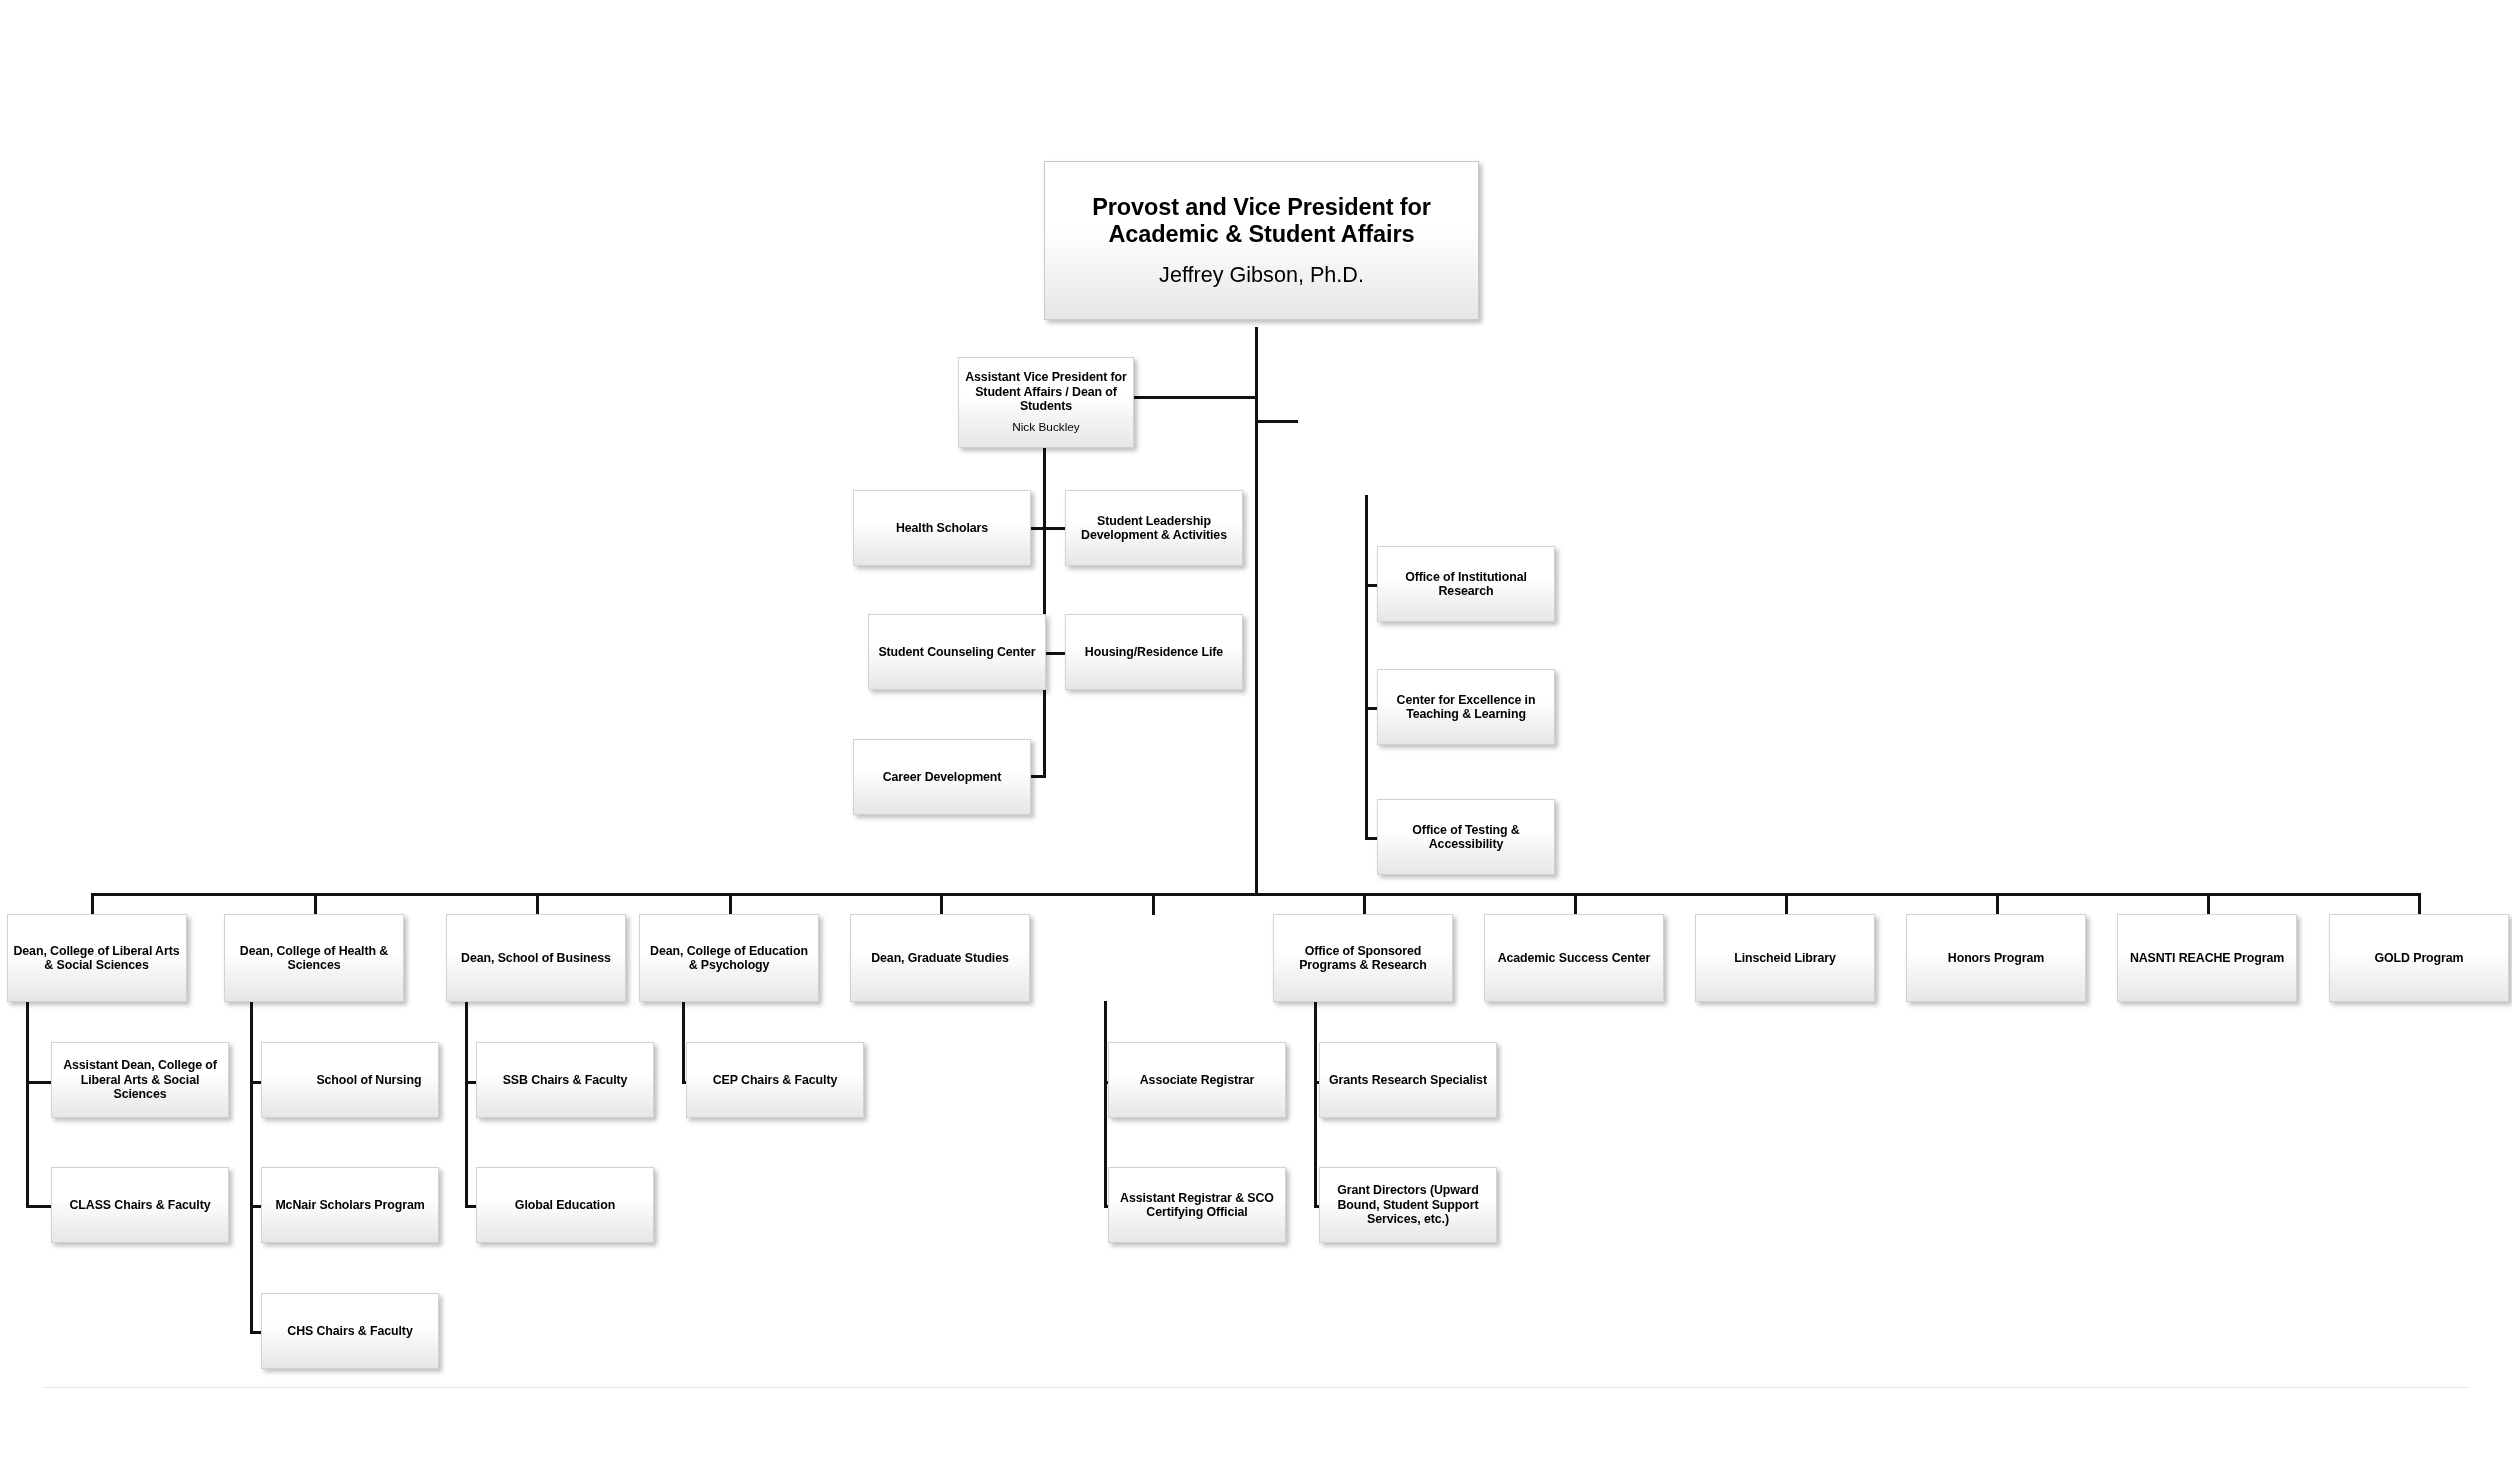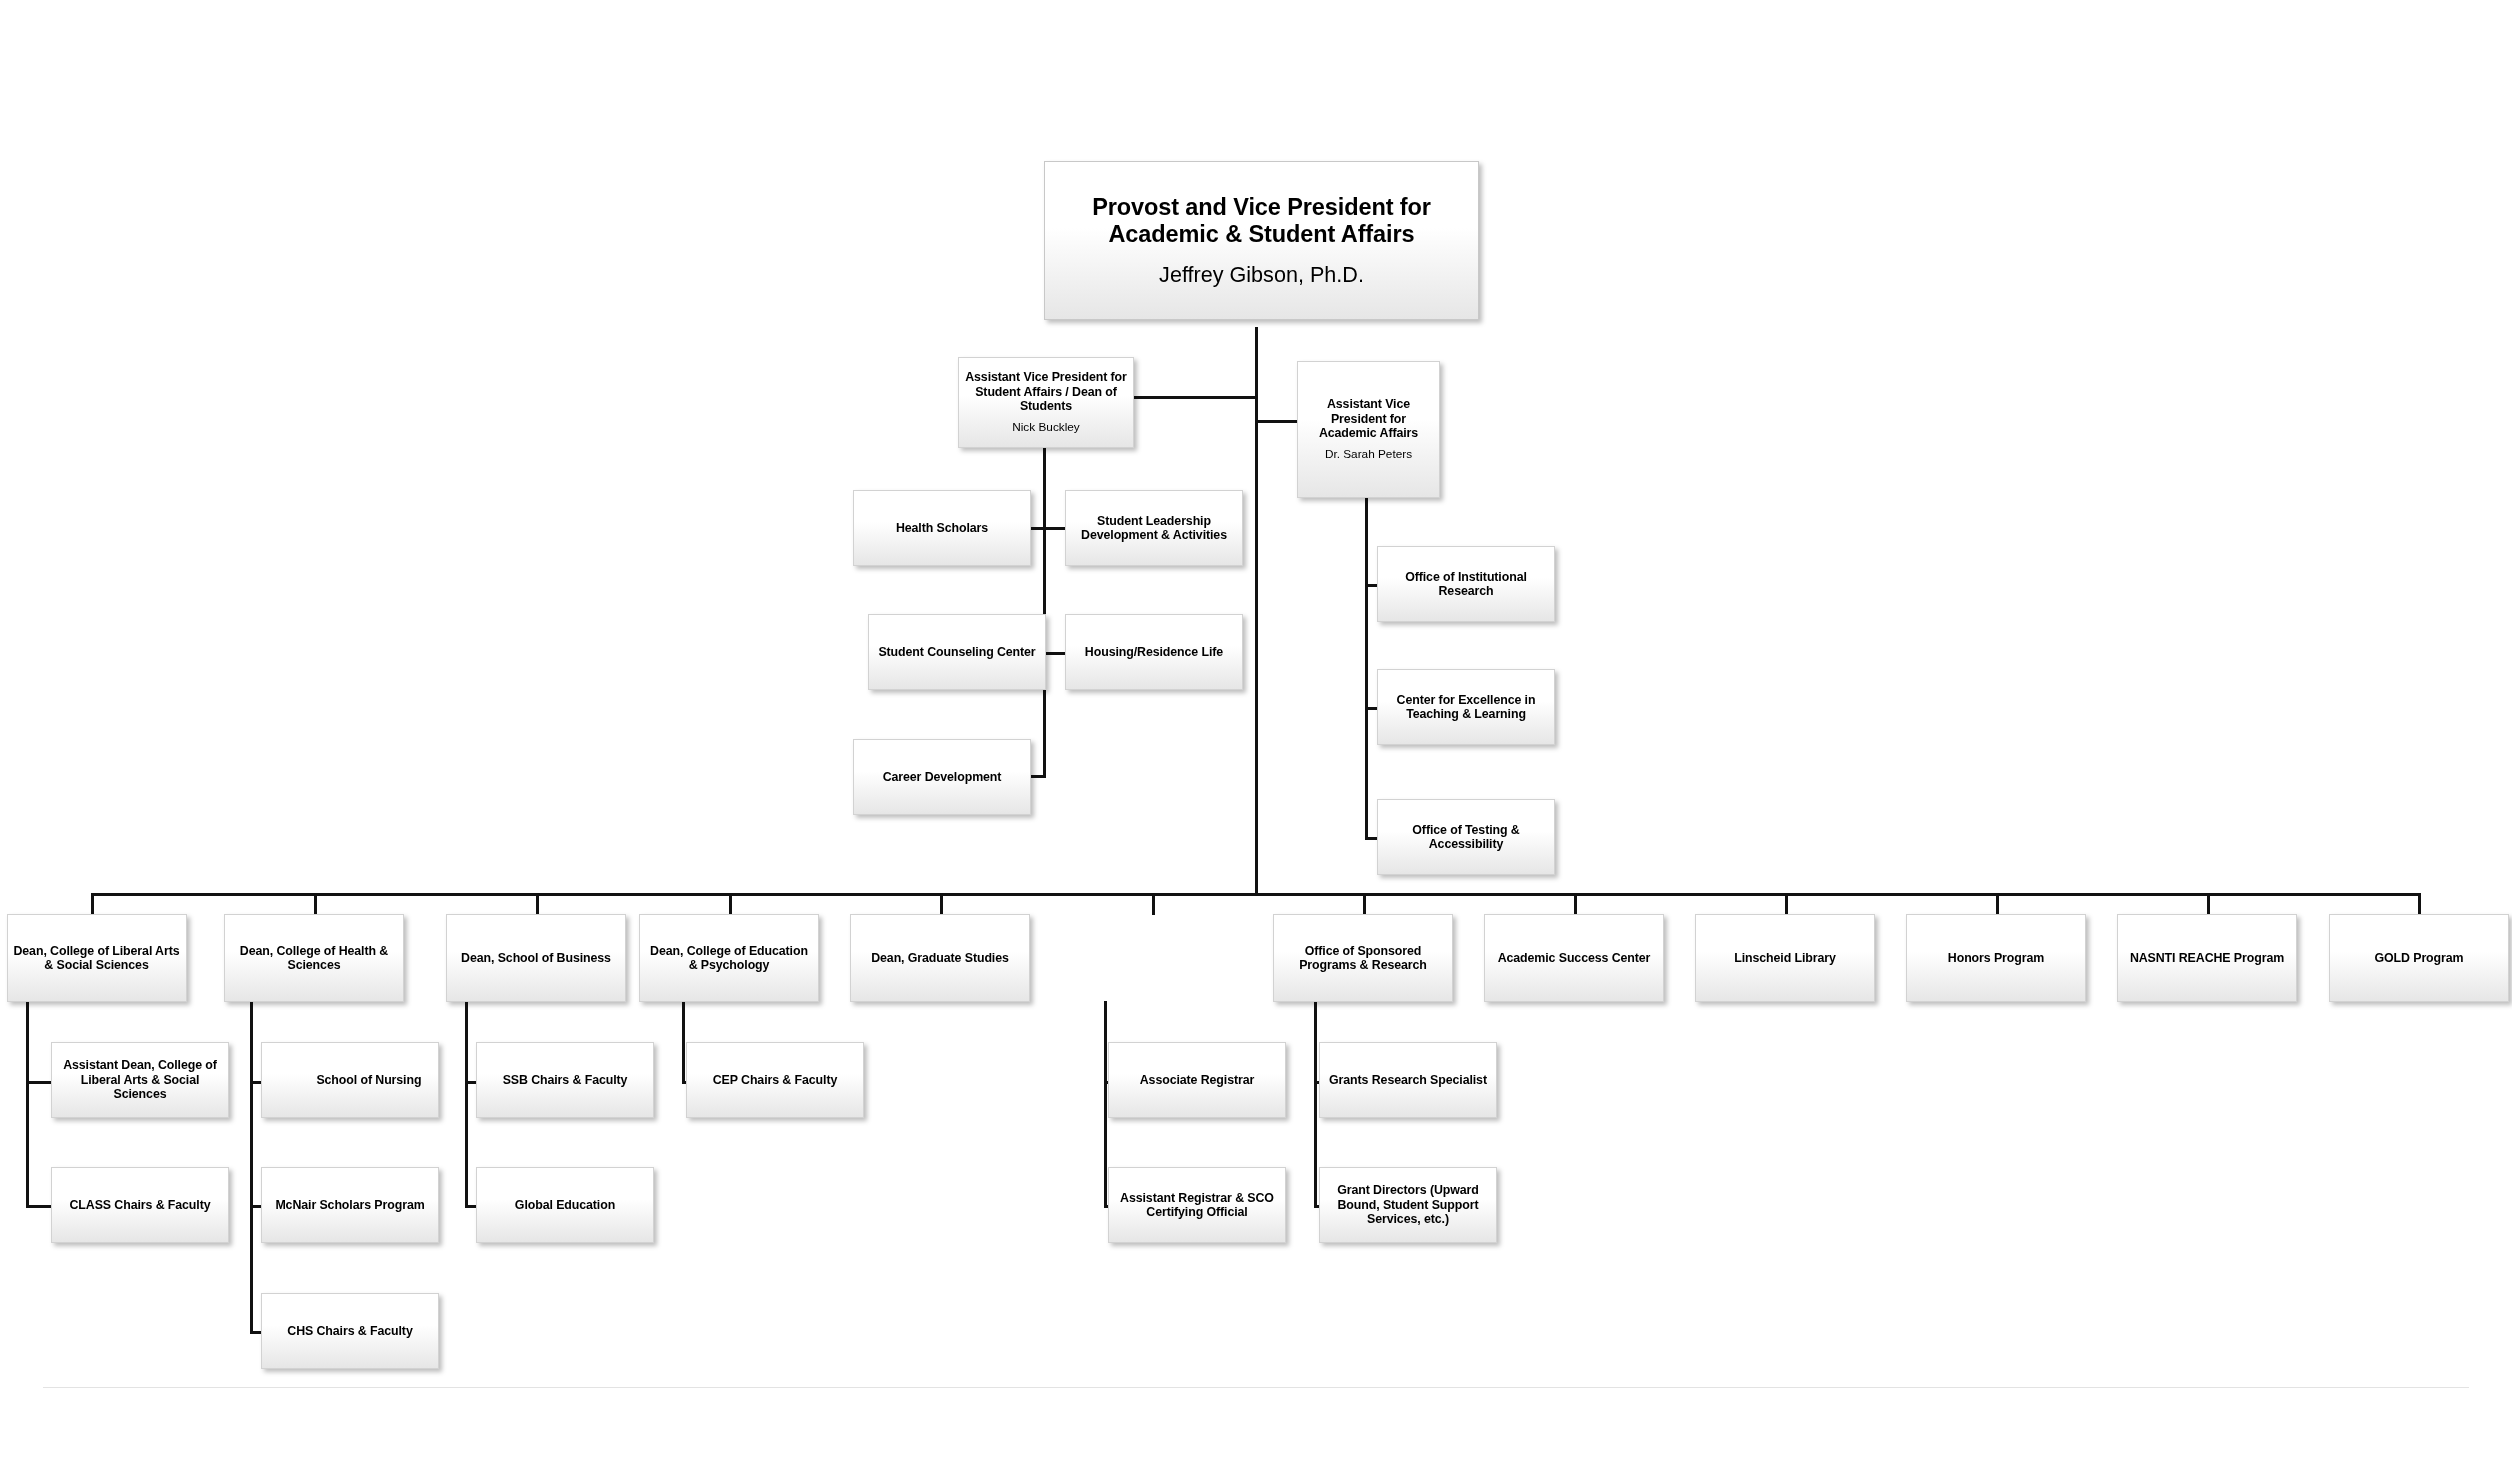--- a/index.html
+++ b/index.html
@@ -162,24 +162,20 @@
   <div class="box root" style="left:1044px; top:161px; width:435px; height:159px;">
     <div class="ttl">Provost and Vice President for Academic &amp; Student Affairs</div>
     <div class="nm">Jeffrey Gibson, Ph.D.</div>
   </div>
 
   <div class="box lvl2" style="left:958px; top:357px; width:176px; height:91px;">
     <div class="ttl">Assistant Vice President for Student Affairs / Dean of Students</div>
     <div class="nm">Nick Buckley</div>
   </div>
 
-  <div class="box lvl2" style="left:1297px; top:361px; width:143px; height:137px;">
-    <div class="ttl">Assistant Vice President for Academic Affairs</div>
-    <div class="nm">Dr. Sarah Peters</div>
-  </div>
 
   <div class="box lvl3" style="left:853px; top:490px; width:178px; height:76px;">
     <div class="ttl">Health Scholars</div>
   </div>
 
   <div class="box lvl3" style="left:1065px; top:490px; width:178px; height:76px;">
     <div class="ttl">Student Leadership Development &amp; Activities</div>
   </div>
 
   <div class="box lvl3" style="left:853px; top:614px; width:178px; height:76px;margin-left:15px;">

